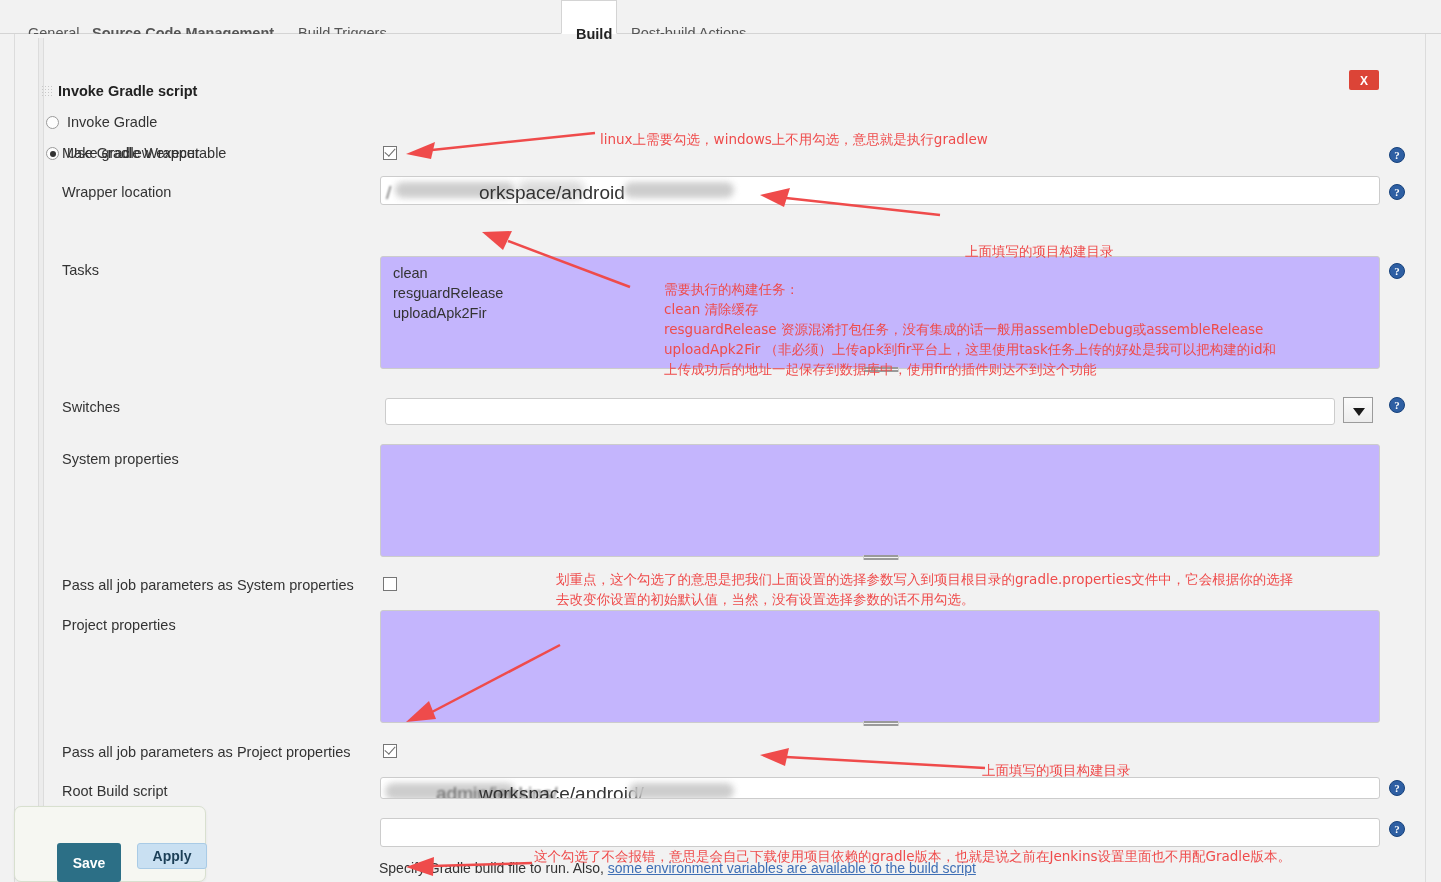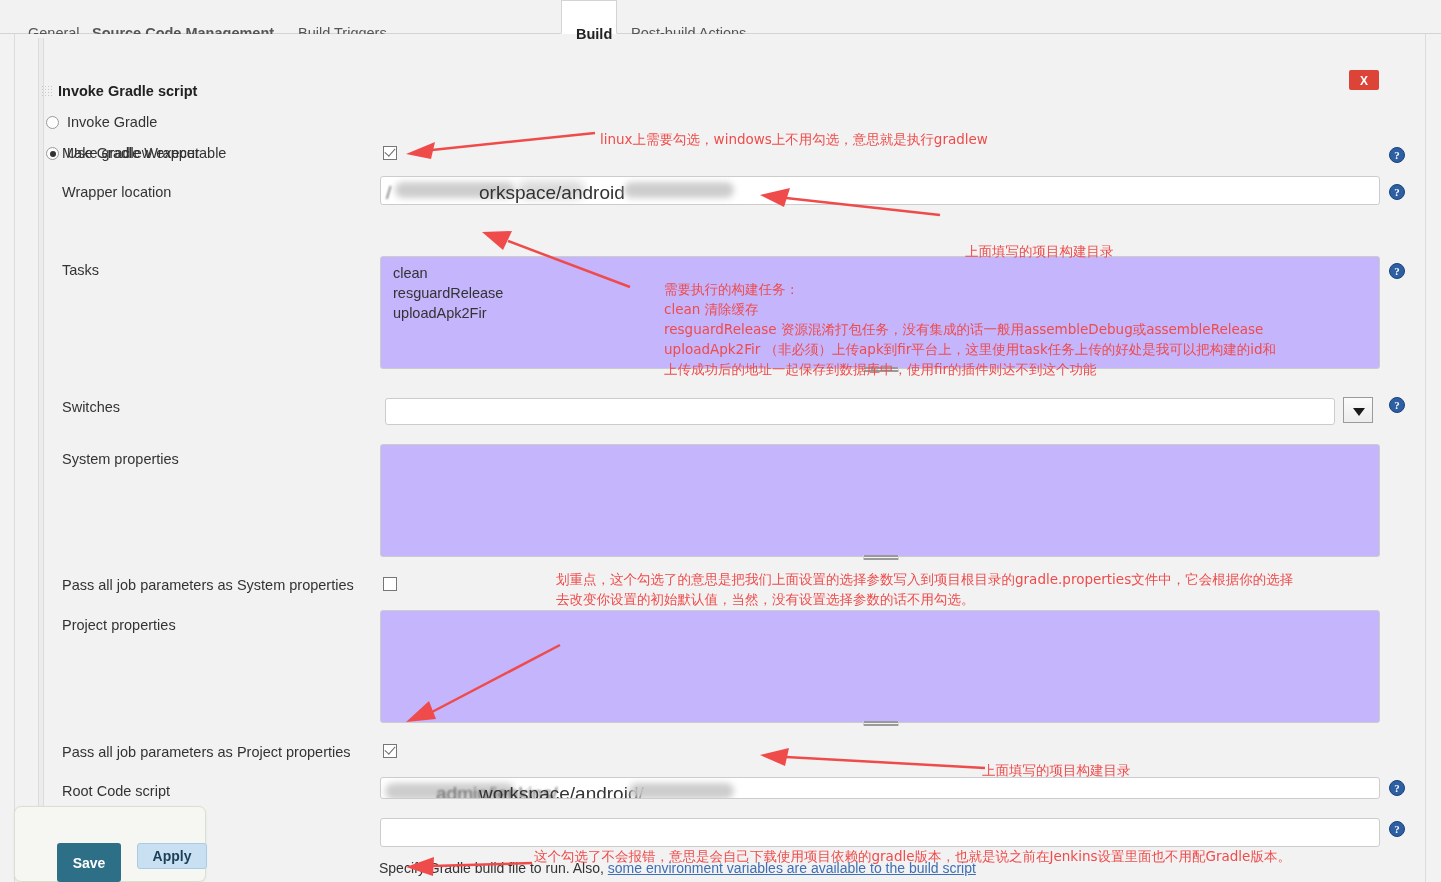--- a/index.html
+++ b/index.html
@@ -415,21 +415,21 @@
   <div class="flabel" style="top:543px;">Pass all job parameters as System properties</div>
   <span class="cbox" style="left:383px;top:543px;"></span>
 
   <div class="flabel" style="top:583px;">Project properties</div>
   <div class="tarea" style="left:380px;top:576px;width:1000px;height:113px;"></div>
   <div class="resize-grip" style="left:863px;top:687px;"></div>
 
   <div class="flabel" style="top:710px;">Pass all job parameters as Project properties</div>
   <span class="cbox on" style="left:383px;top:710px;"></span>
 
-  <div class="flabel" style="top:749px;">Root Code script</div>
+  <div class="flabel" style="top:749px;">Root Build script</div>
   <div class="txtinput" style="left:380px;top:743px;width:1000px;height:22px;">
     <div class="blurwrap">
       <span class="redact" style="left:4px;top:5px;width:130px;height:17px;"></span>
       <span class="path-txt faded" style="left:55px;top:5px;">admin/jenkins/</span>
       <span class="path-txt" style="left:98px;top:5px;">workspace/android/</span>
       <span class="redact" style="left:248px;top:5px;width:105px;height:16px;"></span>
     </div>
   </div>
   <span class="help" style="left:1389px;top:746px;"></span>
 

